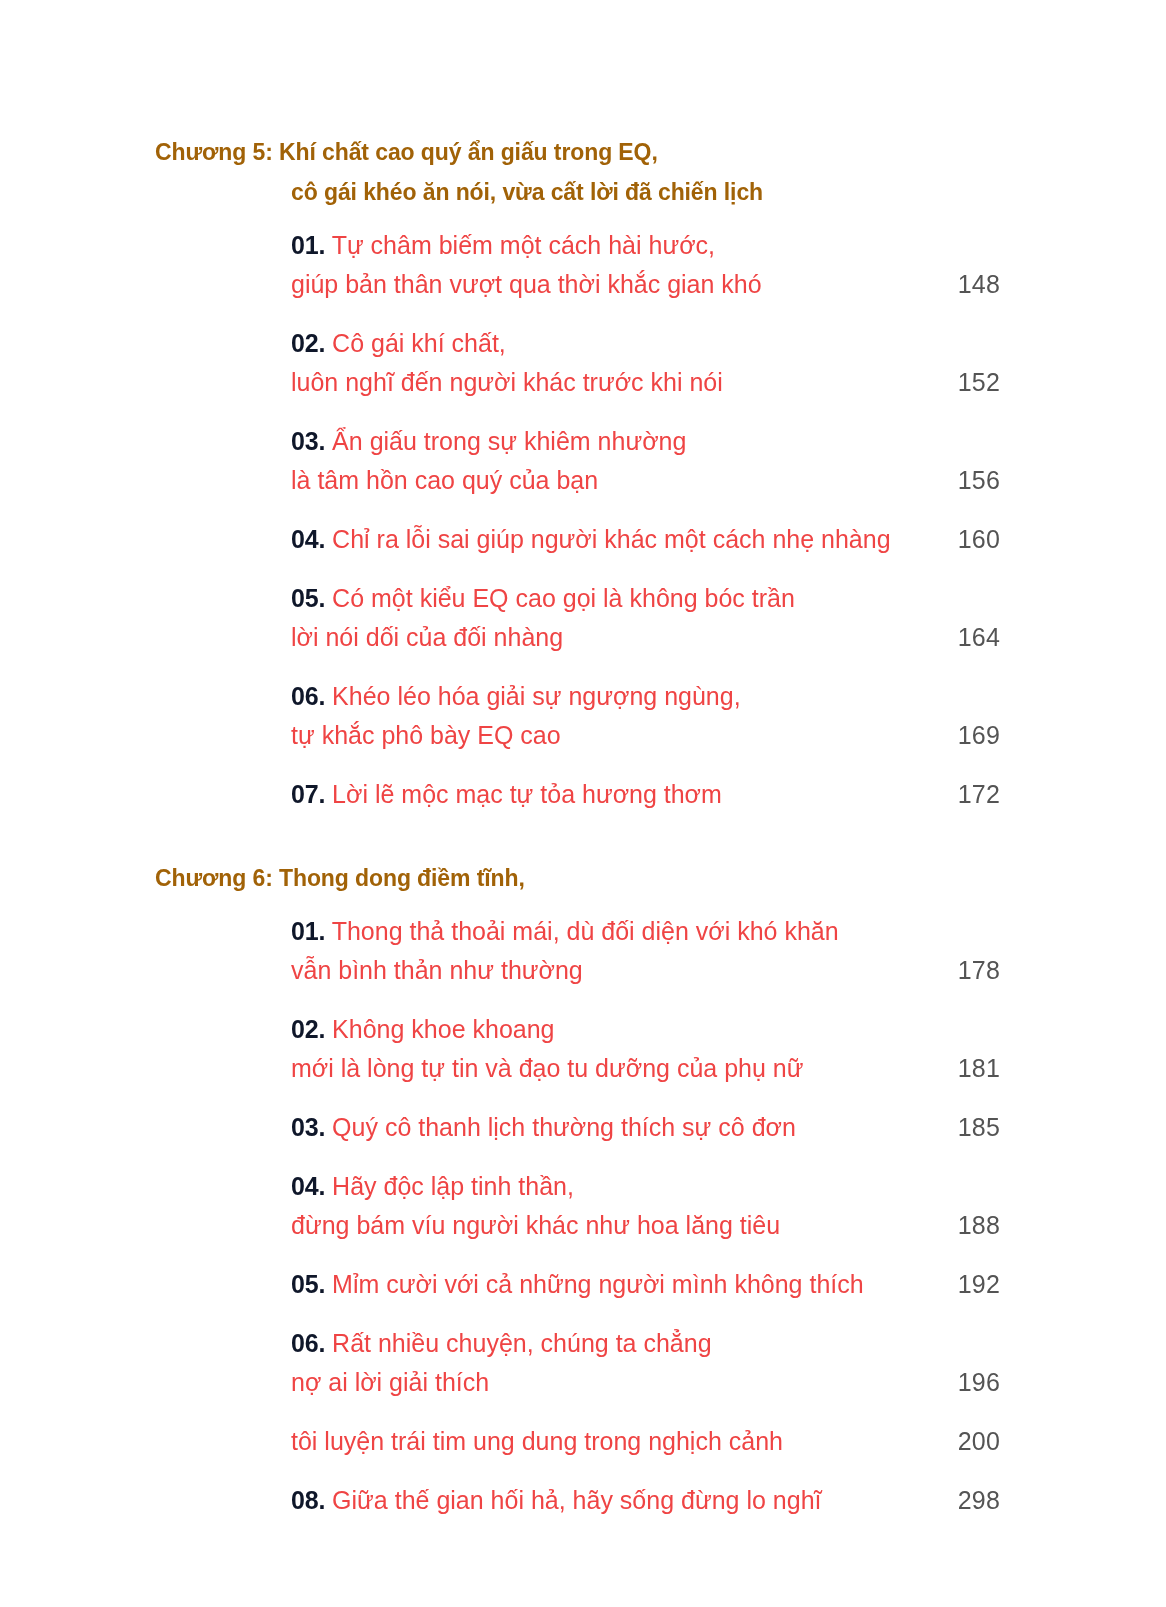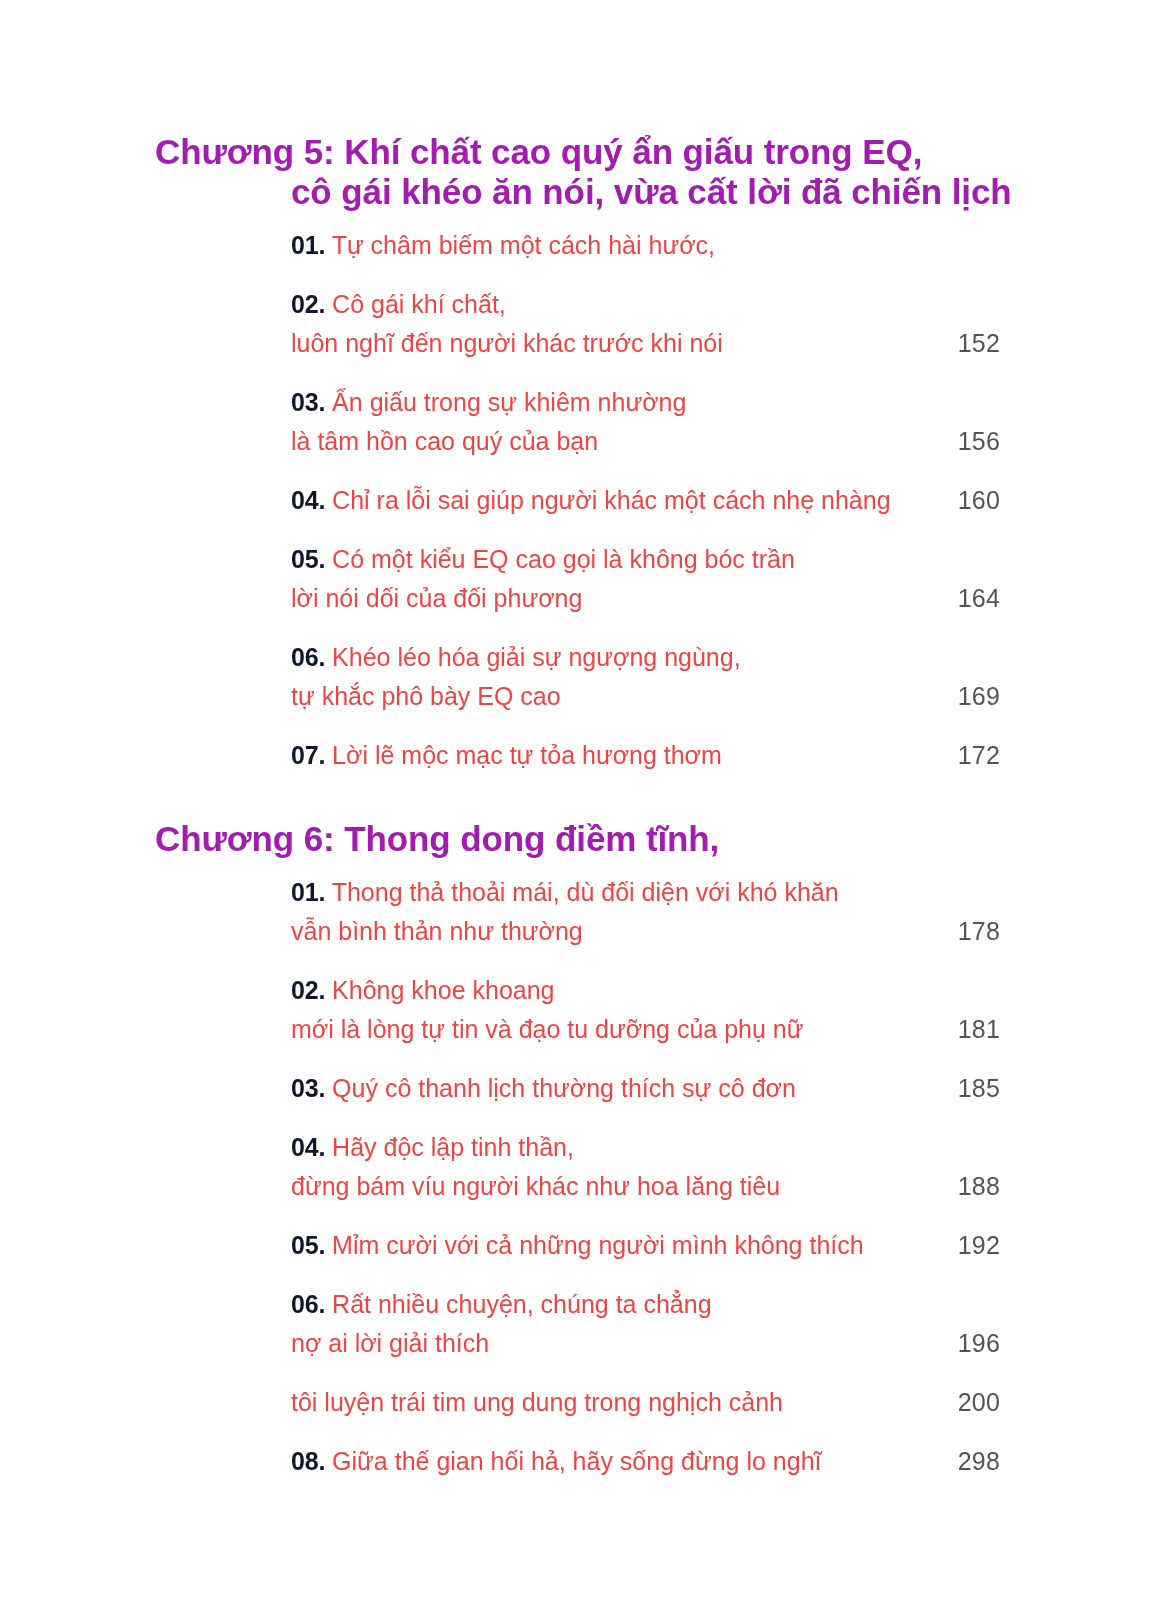--- a/index.html
+++ b/index.html
@@ -32,23 +32,23 @@
 
   
   .chapter {
     margin: 0 0 4px 0;
   }
   .chapter.second {
     margin-top: 44px;
   }
   .chapter-line {
     font-weight: bold;
-    font-size: 35px;
+    font-size: 23px;
     line-height: 40px;
-    color: #a21caf;
+    color: #a16207;
     letter-spacing: -0.1px;
     white-space: nowrap;
   }
   .chapter-line.l1 {
     margin-left: 0;
   }
   .chapter-line.l2 {
     margin-left: 136px;
   }
 
@@ -106,35 +106,36 @@
 
 <div class="page">
   <div class="toc" id="toc-root">
       <div class="chapter">
         <div class="chapter-line l1">Chương 5: Khí chất cao quý ẩn giấu trong EQ,</div>
         <div class="chapter-line l2">cô gái khéo ăn nói, vừa cất lời đã chiến lịch</div>
       </div>
       <div class="entries">
         <div class="entry">
           <div class="entry-line"><span class="num">01.</span> <span class="txt">Tự châm biếm một cách hài hước,</span></div>
+          <div class="entry-line has-page"><span class="txt">giúp bản thân vượt qua thời khắc gian khó</span><span class="pagenum">148</span></div>
         </div>
         <div class="entry">
           <div class="entry-line"><span class="num">02.</span> <span class="txt">Cô gái khí chất,</span></div>
           <div class="entry-line has-page"><span class="txt">luôn nghĩ đến người khác trước khi nói</span><span class="pagenum">152</span></div>
         </div>
         <div class="entry">
           <div class="entry-line"><span class="num">03.</span> <span class="txt">Ẩn giấu trong sự khiêm nhường</span></div>
           <div class="entry-line has-page"><span class="txt">là tâm hồn cao quý của bạn</span><span class="pagenum">156</span></div>
         </div>
         <div class="entry">
           <div class="entry-line has-page"><span class="num">04.</span> <span class="txt">Chỉ ra lỗi sai giúp người khác một cách nhẹ nhàng</span><span class="pagenum">160</span></div>
         </div>
         <div class="entry">
           <div class="entry-line"><span class="num">05.</span> <span class="txt">Có một kiểu EQ cao gọi là không bóc trần</span></div>
-          <div class="entry-line has-page"><span class="txt">lời nói dối của đối phương</span><span class="pagenum">164</span></div>
+          <div class="entry-line has-page"><span class="txt">lời nói dối của đối nhàng</span><span class="pagenum">164</span></div>
         </div>
         <div class="entry">
           <div class="entry-line"><span class="num">06.</span> <span class="txt">Khéo léo hóa giải sự ngượng ngùng,</span></div>
           <div class="entry-line has-page"><span class="txt">tự khắc phô bày EQ cao</span><span class="pagenum">169</span></div>
         </div>
         <div class="entry">
           <div class="entry-line has-page"><span class="num">07.</span> <span class="txt">Lời lẽ mộc mạc tự tỏa hương thơm</span><span class="pagenum">172</span></div>
         </div>
       </div>
       <div class="chapter second">

